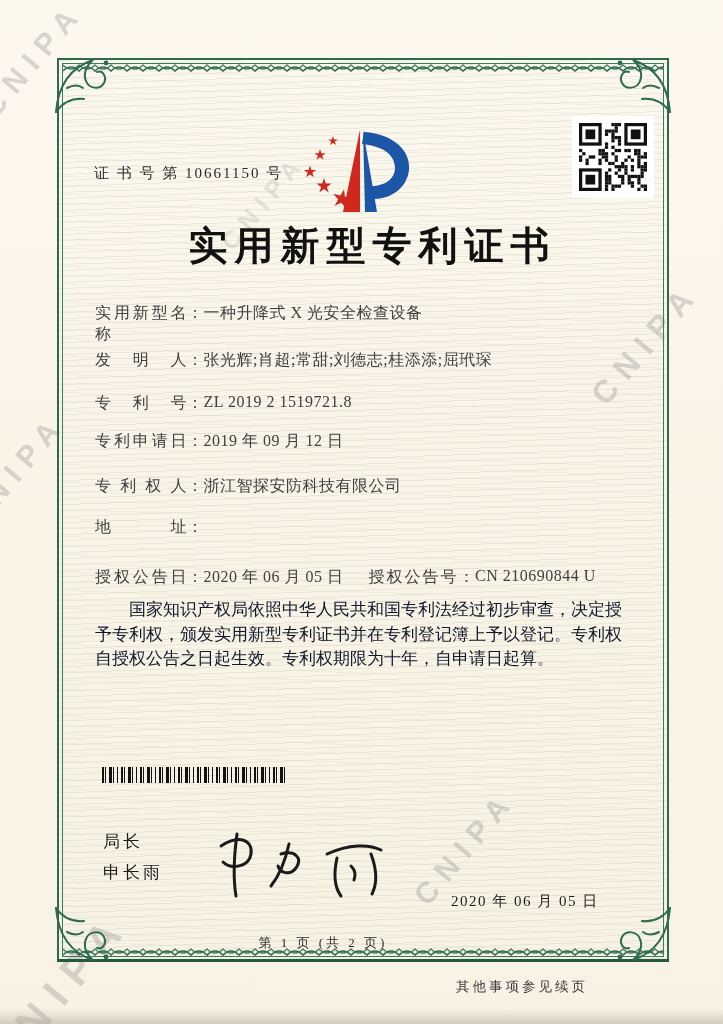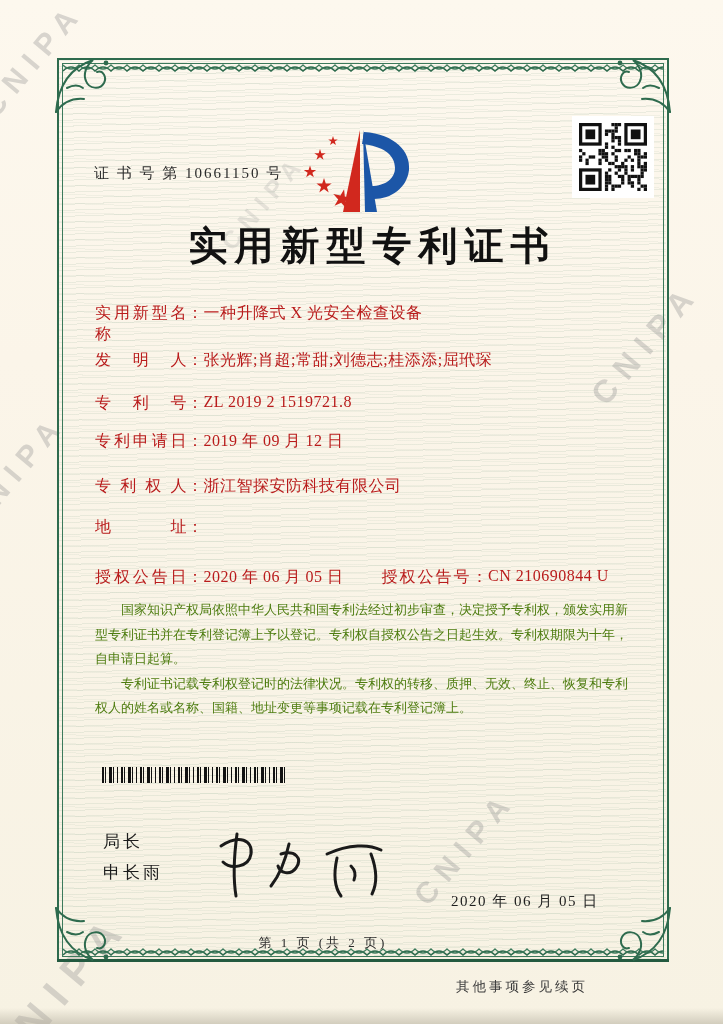--- a/index.html
+++ b/index.html
@@ -40,31 +40,31 @@
   .wm5{left:420px;top:884px;font-size:30px;}
   .wm6{left:-4px;top:1042px;font-size:42px;}
   
   .cert-no{position:absolute;left:94px;top:121px;font-size:15px;letter-spacing:2px;color:#2b2b2b;margin-top:43px;}
   .qr-box{position:absolute;left:572px;top:116px;width:82px;height:82px;background:#fff;}
   .qr-box svg{position:absolute;left:7px;top:7px;}
   .logo{position:absolute;left:297px;top:128px;width:120px;height:88px;}
   .title{position:absolute;left:0;top:219px;width:723px;text-align:center;
     font-size:39px;font-weight:bold;letter-spacing:7px;color:#111;padding-left:11px;}
   
-  .field-row{position:absolute;left:95px;width:540px;font-size:16px;color:#b91c1c;letter-spacing:.5px;}
+  .field-row{position:absolute;left:95px;width:540px;font-size:16px;color:#404040;letter-spacing:.5px;}
   .r1{top:303px}.r2{top:350px}.r3{top:393px}.r4{top:431px}.r5{top:476px}.r6{top:517px}.r7{top:567px}
   .flabel{display:inline-block;width:92px;text-align:justify;text-align-last:justify;vertical-align:top;}
   .fcolon{display:inline-block;vertical-align:top;}
   .fvalue{display:inline-block;vertical-align:top;max-width:440px;}
   .addr-line{white-space:nowrap;line-height:21px;}
-  .grant-pair2{margin-left:38px;}
+  .grant-pair2{margin-left:25px;}
   .grant-pair2 .flabel{width:auto;letter-spacing:2px;}
   
-  .body-text{position:absolute;left:95px;top:598px;width:536px;font-size:13px;
-    line-height:24.5px;color:#4d7c0f;}
+  .body-text{position:absolute;left:95px;top:598px;width:536px;font-size:17px;
+    line-height:24.5px;color:#0f172a;}
   .body-text p{margin:0;text-indent:2em;}
   
   .barcode{position:absolute;left:102px;top:767px;width:186px;height:16px;
     background:repeating-linear-gradient(90deg,
       #121212 0 2px, transparent 2px 3px,
       #121212 3px 4px, transparent 4px 7px,
       #121212 7px 10px, transparent 10px 11px,
       #121212 11px 12px, transparent 12px 15px,
       #121212 15px 16px, transparent 16px 19px);}
   .signer{position:absolute;left:103px;top:830px;font-size:17px;color:#1d1d1d;letter-spacing:3px;}
@@ -296,21 +296,20 @@
 </div>
 <div class="field-row r6">
   <span class="flabel">地址</span><span class="fcolon">：</span><span class="fvalue"></span>
 </div>
 <div class="field-row r7">
   <span class="flabel">授权公告日</span><span class="fcolon">：</span><span class="fvalue">2020 年 06 月 05 日</span><span class="grant-pair2"><span class="flabel">授权公告号</span><span class="fcolon">：</span><span class="fvalue">CN 210690844 U</span></span>
 </div>
 
 <div class="body-text">
   <p>国家知识产权局依照中华人民共和国专利法经过初步审查，决定授予专利权，颁发实用新型专利证书并在专利登记簿上予以登记。专利权自授权公告之日起生效。专利权期限为十年，自申请日起算。</p>
-  <p>专利证书记载专利权登记时的法律状况。专利权的转移、质押、无效、终止、恢复和专利权人的姓名或名称、国籍、地址变更等事项记载在专利登记簿上。</p>
 </div>
 
 <div class="barcode"></div>
 
 <div class="signer">
   <div>局长</div>
   <div class="name">申长雨</div>
 </div>
 
 <svg class="signature" viewBox="0 0 186 84">

